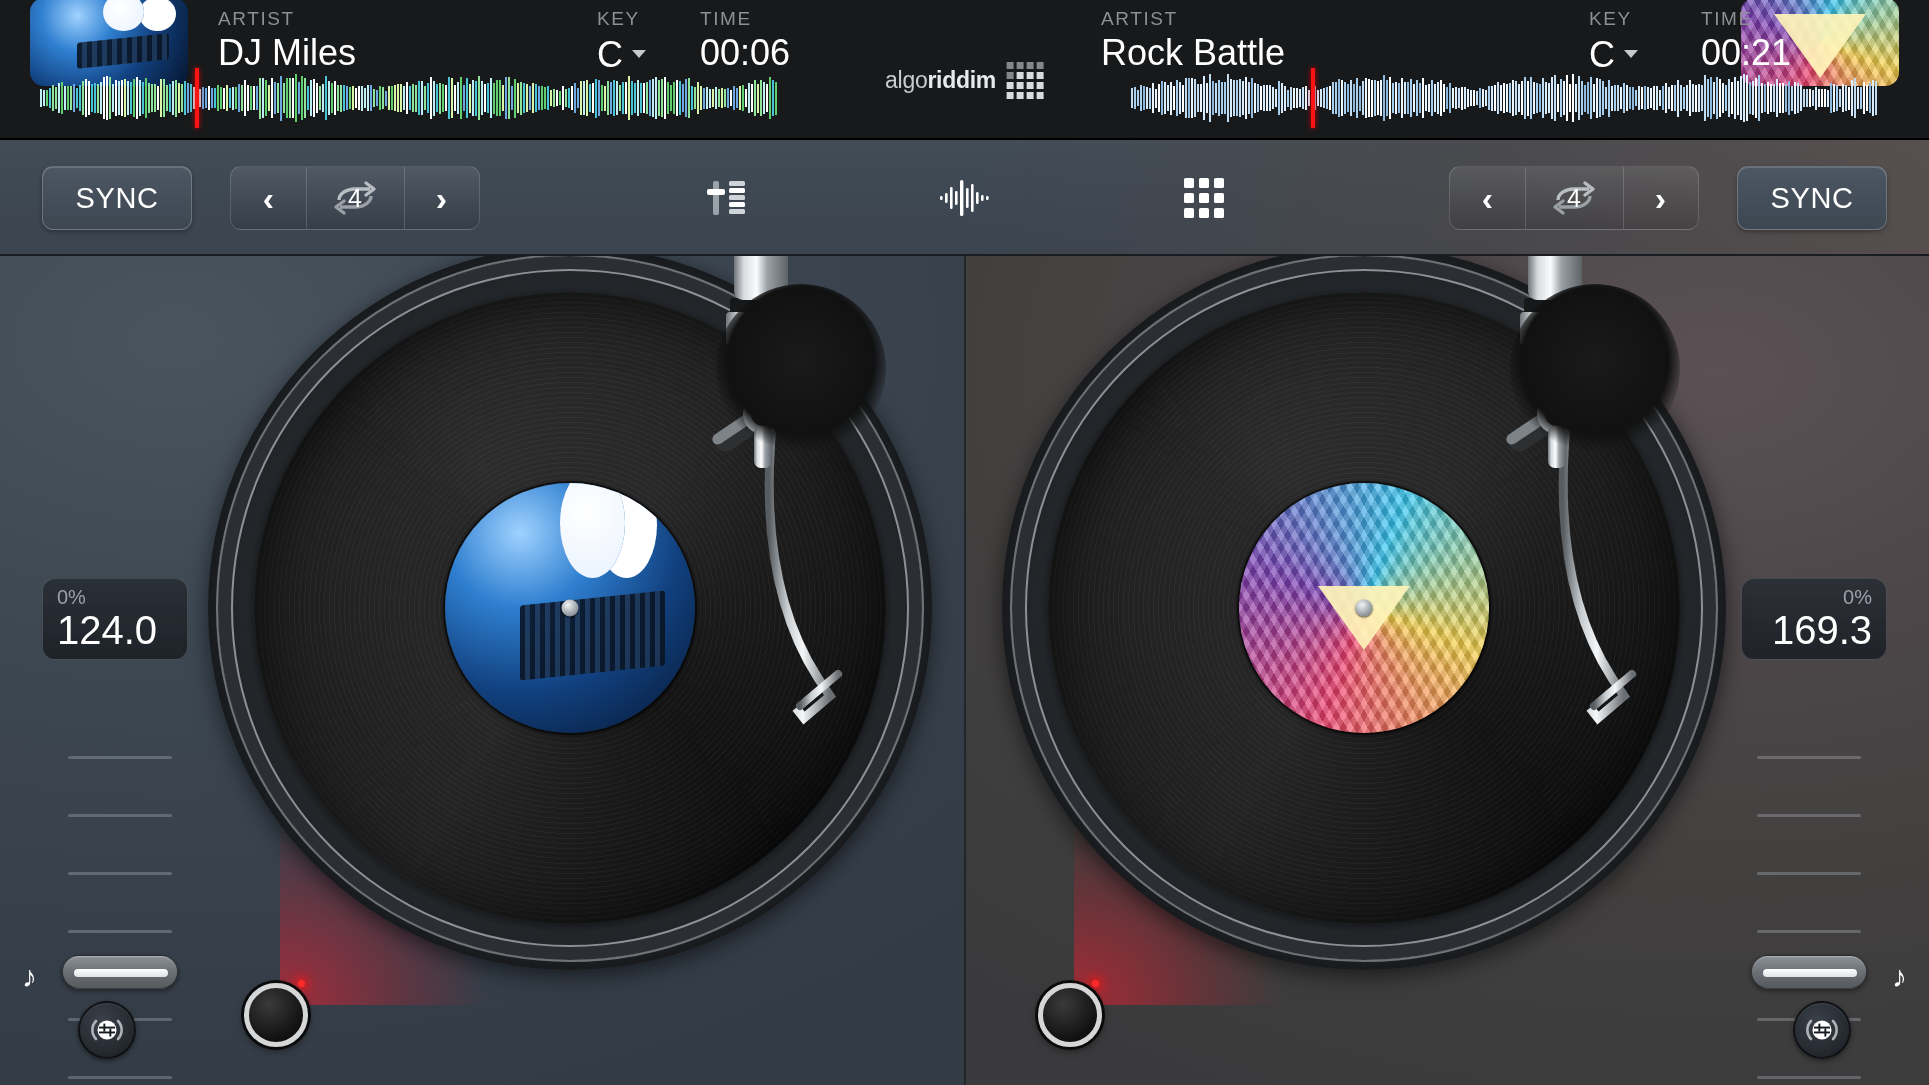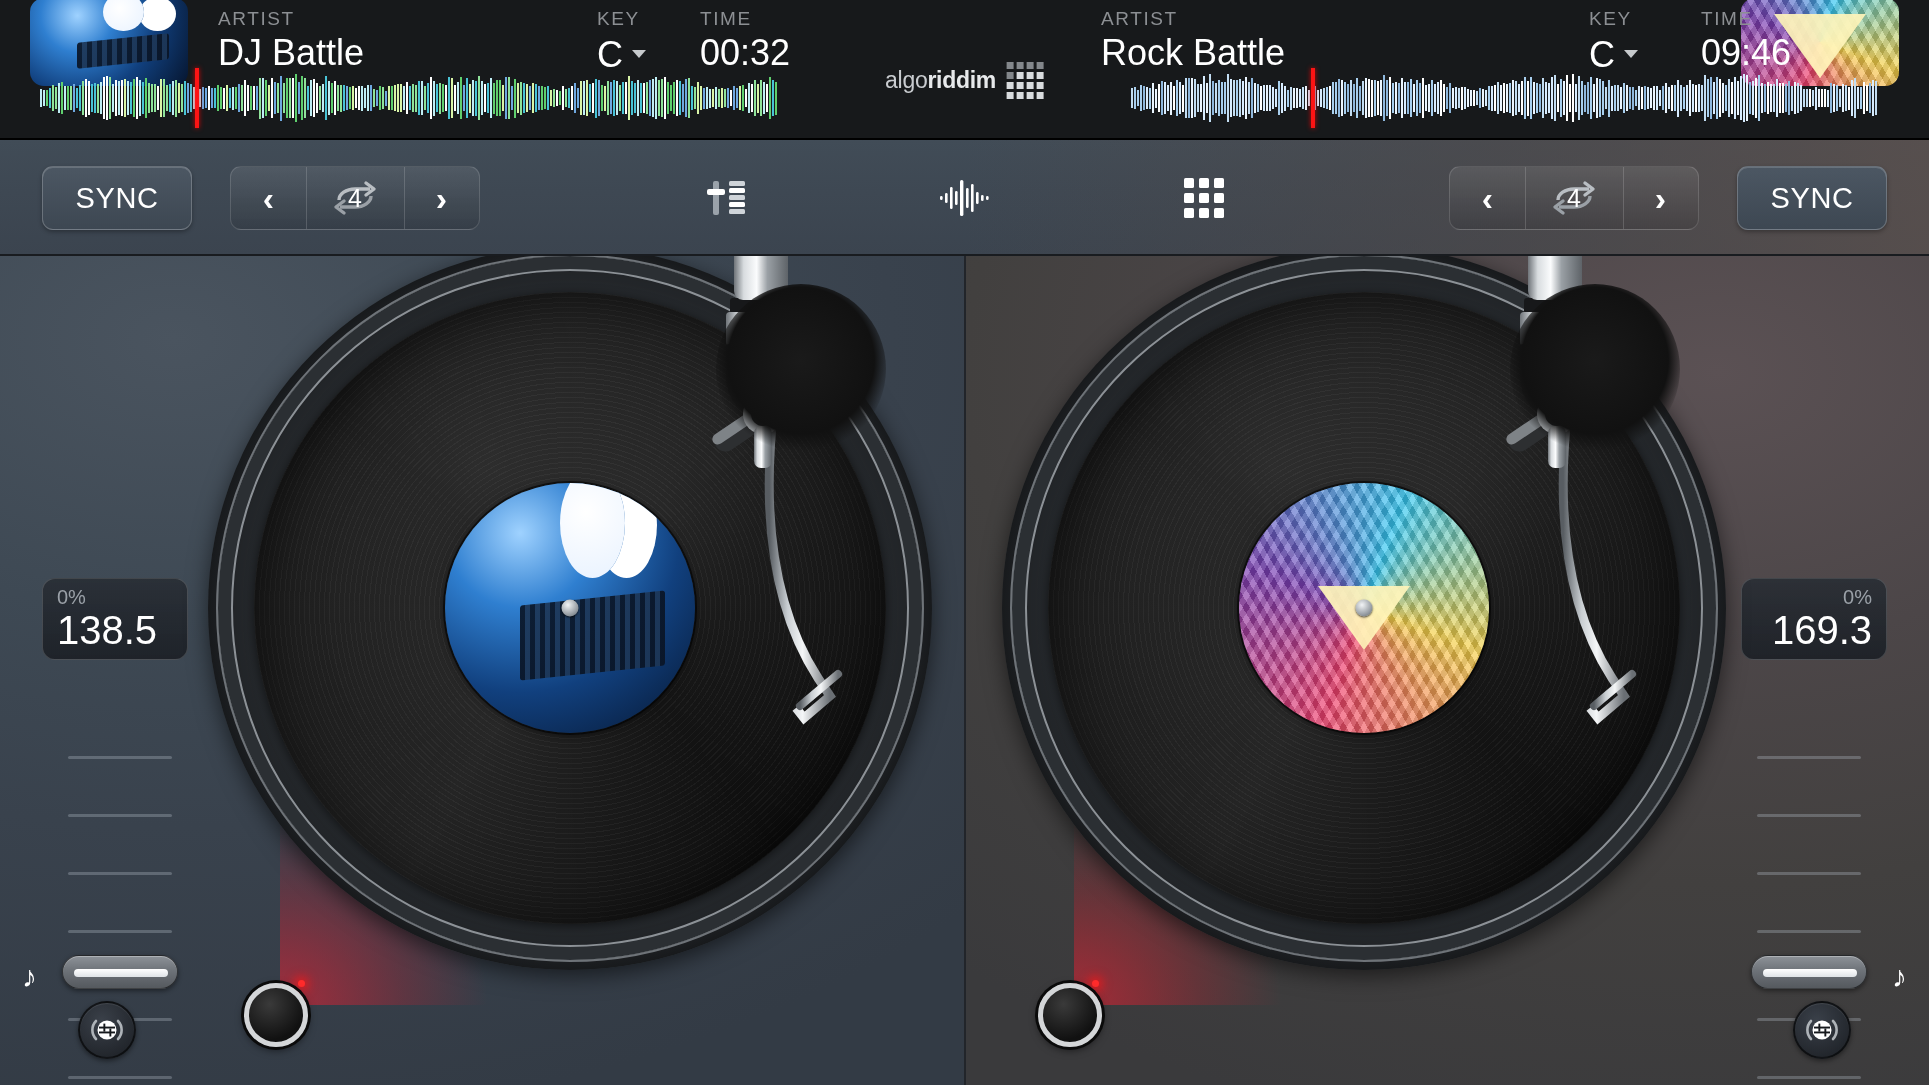--- a/index.html
+++ b/index.html
@@ -197,32 +197,32 @@
 <div class="app">
 
   <div class="topbar">
 
     <div class="track left">
       <div class="artbox">
           <div class="art-a"></div>
         </div>
       <div class="meta">
         <div class="lbl">ARTIST</div>
-        <div class="val">DJ Battle</div>
+        <div class="val">DJ Miles</div>
       </div>
       <div class="field key">
         <div class="lbl">KEY</div>
         <div class="keyrow">
           <span class="val">C</span>
           <span class="chev"></span>
         </div>
       </div>
       <div class="field time">
         <div class="lbl">TIME</div>
-        <div class="val">00:32</div>
+        <div class="val">00:06</div>
       </div>
       <div class="wavewrap">
         <div class="wave" id="wave-l">
             <span style="left:0px;height:17.3px;bottom:17.3px;background:#bfeef5"></span>
             <span style="left:3px;height:16.5px;bottom:17.7px;background:#bfeef5"></span>
             <span style="left:6px;height:15.6px;bottom:18.2px;background:#5fcf6e"></span>
             <span style="left:9px;height:19.1px;bottom:16.5px;background:#49c3d6"></span>
             <span style="left:12px;height:25.5px;bottom:13.3px;background:#8fe39a"></span>
             <span style="left:15px;height:21.8px;bottom:15.1px;background:#8fe39a"></span>
             <span style="left:18px;height:30.7px;bottom:10.6px;background:#bfeef5"></span>
@@ -480,21 +480,21 @@
       </div>
       <div class="field key">
         <div class="lbl">KEY</div>
         <div class="keyrow">
           <span class="val">C</span>
           <span class="chev"></span>
         </div>
       </div>
       <div class="field time">
         <div class="lbl">TIME</div>
-        <div class="val">09:46</div>
+        <div class="val">00:21</div>
       </div>
       <div class="wavewrap">
         <div class="wave" id="wave-r">
             <span style="left:0px;height:20.7px;bottom:15.7px;background:#c2ddf2"></span>
             <span style="left:3px;height:22.8px;bottom:14.6px;background:#a8cfee"></span>
             <span style="left:6px;height:15.5px;bottom:18.2px;background:#a8cfee"></span>
             <span style="left:9px;height:26.8px;bottom:12.6px;background:#a8cfee"></span>
             <span style="left:12px;height:24.1px;bottom:13.9px;background:#8fb8dd"></span>
             <span style="left:15px;height:22.3px;bottom:14.8px;background:#d7ecff"></span>
             <span style="left:18px;height:21.0px;bottom:15.5px;background:#a8cfee"></span>
@@ -853,21 +853,21 @@
     </div>
 
     <div class="sync r">SYNC</div>
   </div>
 
   <div class="decks">
 
     <div class="deck l">
       <div class="bpm l">
         <div class="pct">0%</div>
-        <div class="bpmv">138.5</div>
+        <div class="bpmv">124.0</div>
       </div>
       <div class="pitch l" id="pitch-l">
           <div class="tick" style="top: 320px;"></div>
           <div class="tick" style="top: 262px;"></div>
           <div class="tick" style="top: 174px;"></div>
           <div class="tick" style="top: 116px;"></div>
           <div class="tick" style="top: 58px;"></div>
           <div class="tick" style="top: 0px;"></div>
         <div class="pknob"></div>
       </div>

